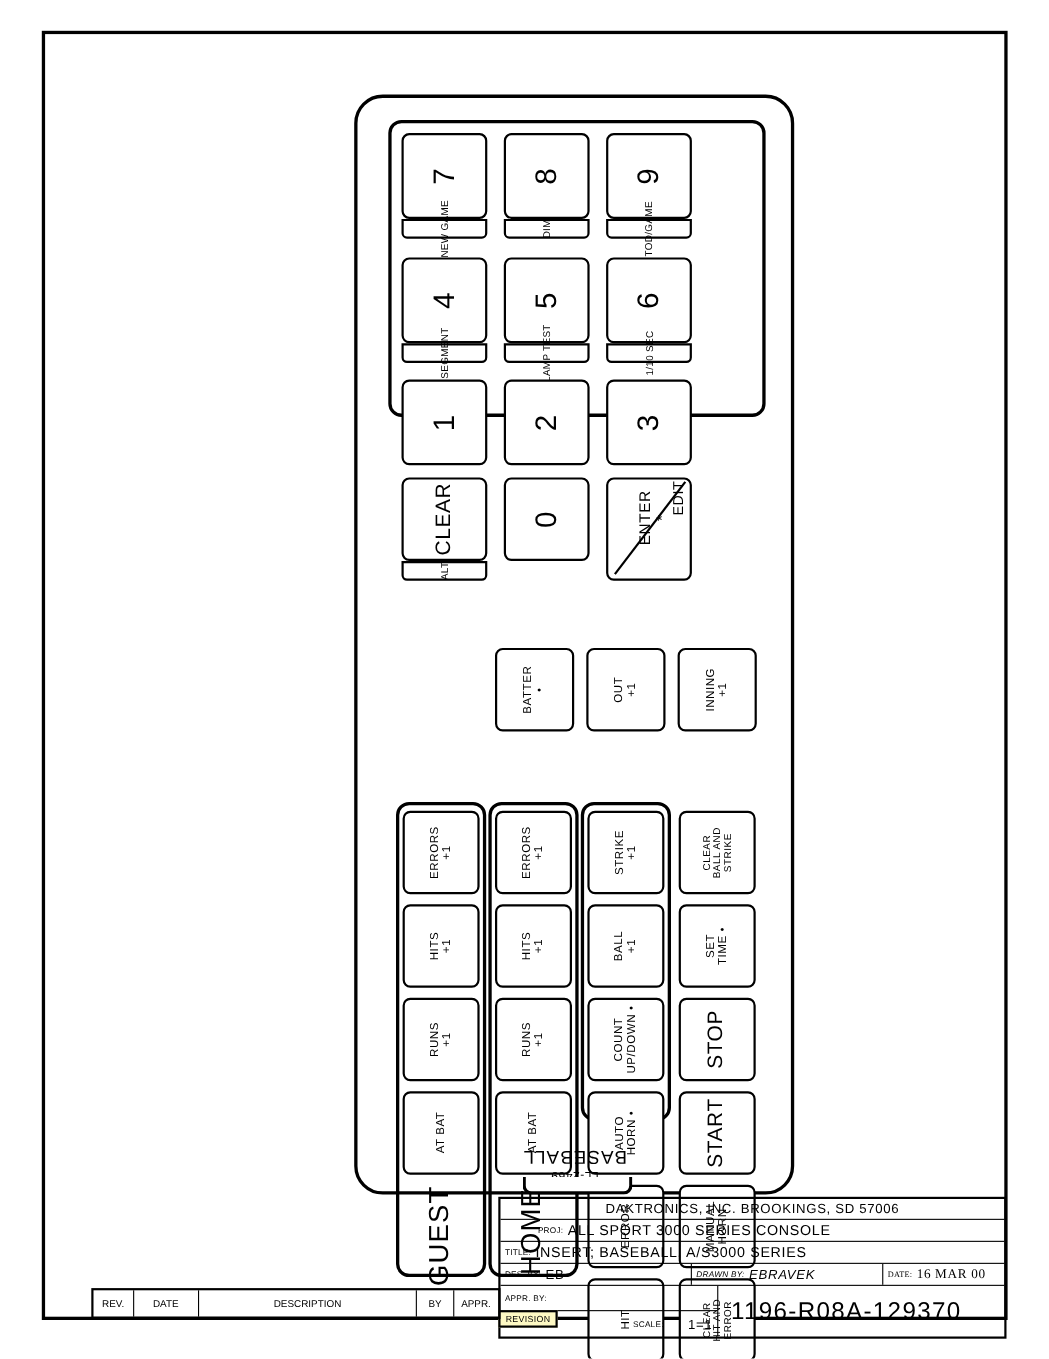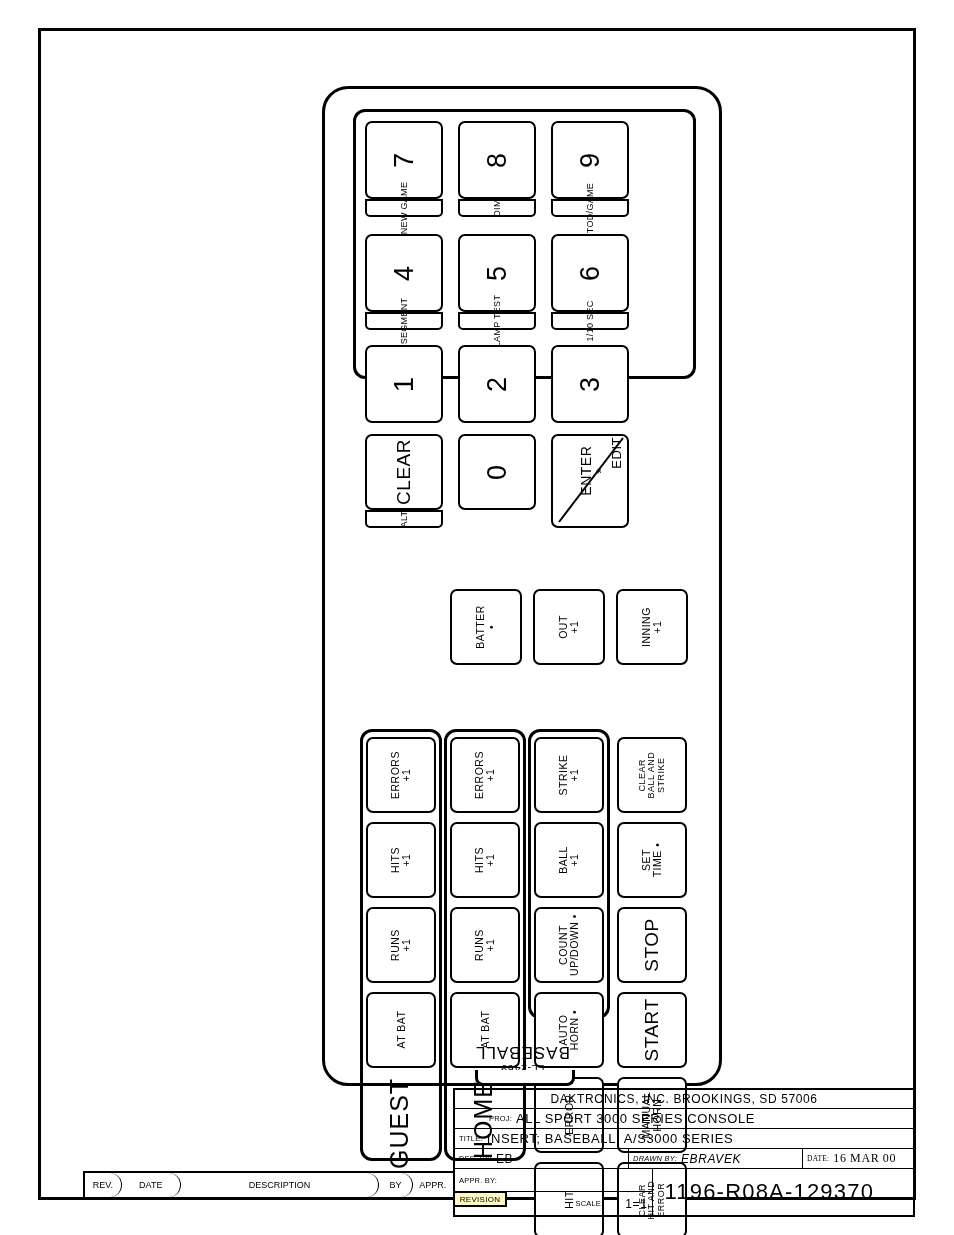--- a/index.html
+++ b/index.html
@@ -190,21 +190,20 @@
     display: flex;
     font-size: 9px;
   }
   #revblock .rcell {
     display: flex;
     align-items: center;
     justify-content: center;
     border-right: 1.5px solid #000;
     box-sizing: border-box;
     height: 100%;
-    border-radius: 12px;
   }
   #revblock .rcell:last-child { border-right: none; }
 </style>
 </head>
 <body>
 
 <div id="sheet">
 
   <div id="console">
 

